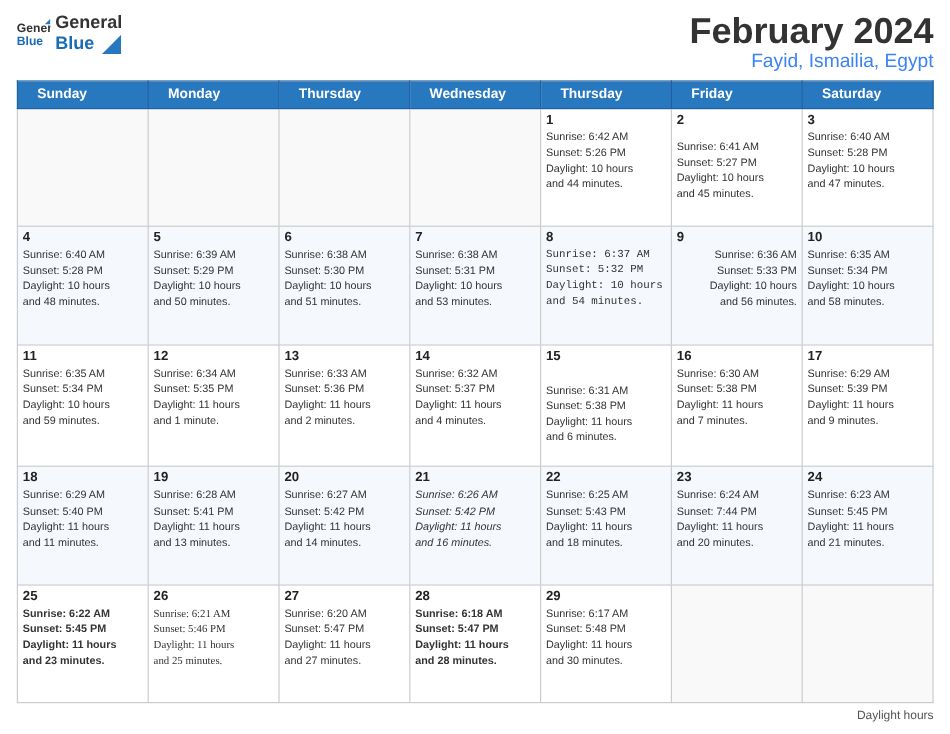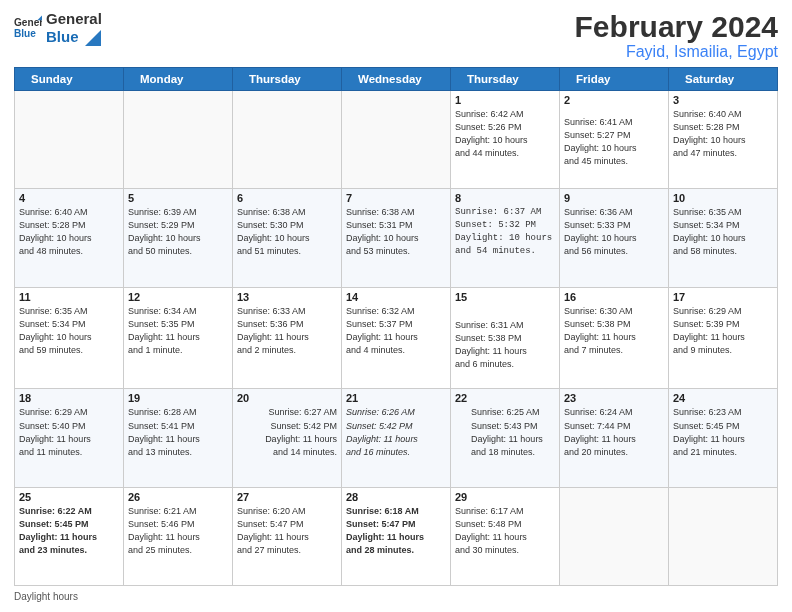--- a/index.html
+++ b/index.html
@@ -87,21 +87,22 @@
     }
     .day-info {
       font-size: 9px;
       line-height: 1.45;
       color: #333;
     }
     .footer {
       margin-top: 5px;
       font-size: 10px;
       color: #555;
-      text-align: left;
+      text-align: right;
+      margin-left: 20px;
     }
   </style>
 </head>
 <body>
 
 <div class="page">
   <div class="header">
     <div class="logo">
       <svg class="logo-icon" viewBox="0 0 36 36" xmlns="http://www.w3.org/2000/svg">
         <text x="0" y="16" font-size="13" font-weight="bold" fill="#333" font-family="Arial">General</text>
@@ -194,21 +195,21 @@
           </td>
           <td>
             <div class="day-num">8</div>
             <div class="day-info" style="white-space: pre-line; font-family: Liberation Mono, monospace;">Sunrise: 6:37 AM
 Sunset: 5:32 PM
 Daylight: 10 hours
 and 54 minutes.</div>
           </td>
           <td>
             <div class="day-num">9</div>
-            <div class="day-info" style="white-space: pre-line;">Sunrise: 6:36 AM
+            <div class="day-info" style="white-space: pre-line; text-align: right;">Sunrise: 6:36 AM
 Sunset: 5:33 PM
 Daylight: 10 hours
 and 56 minutes.</div>
           </td>
           <td>
             <div class="day-num">10</div>
             <div class="day-info" style="white-space: pre-line;">Sunrise: 6:35 AM
 Sunset: 5:34 PM
 Daylight: 10 hours
 and 58 minutes.</div>
@@ -275,35 +276,35 @@
           </td>
           <td>
             <div class="day-num">19</div>
             <div class="day-info" style="white-space: pre-line;">Sunrise: 6:28 AM
 Sunset: 5:41 PM
 Daylight: 11 hours
 and 13 minutes.</div>
           </td>
           <td>
             <div class="day-num">20</div>
-            <div class="day-info" style="white-space: pre-line; text-align: right;">Sunrise: 6:27 AM
+            <div class="day-info" style="white-space: pre-line;">Sunrise: 6:27 AM
 Sunset: 5:42 PM
 Daylight: 11 hours
 and 14 minutes.</div>
           </td>
           <td>
             <div class="day-num">21</div>
             <div class="day-info" style="white-space: pre-line; font-style: italic;">Sunrise: 6:26 AM
 Sunset: 5:42 PM
 Daylight: 11 hours
 and 16 minutes.</div>
           </td>
           <td>
             <div class="day-num">22</div>
-            <div class="day-info" style="white-space: pre-line; margin-left: 16px;">Sunrise: 6:25 AM
+            <div class="day-info" style="white-space: pre-line;">Sunrise: 6:25 AM
 Sunset: 5:43 PM
 Daylight: 11 hours
 and 18 minutes.</div>
           </td>
           <td>
             <div class="day-num">23</div>
             <div class="day-info" style="white-space: pre-line;">Sunrise: 6:24 AM
 Sunset: 7:44 PM
 Daylight: 11 hours
 and 20 minutes.</div>
@@ -319,21 +320,21 @@
         <tr>
           <td>
             <div class="day-num">25</div>
             <div class="day-info" style="white-space: pre-line; font-weight: bold;">Sunrise: 6:22 AM
 Sunset: 5:45 PM
 Daylight: 11 hours
 and 23 minutes.</div>
           </td>
           <td>
             <div class="day-num">26</div>
-            <div class="day-info" style="white-space: pre-line;">Sunrise: 6:21 AM
+            <div class="day-info" style="white-space: pre-line; font-family: Liberation Serif, serif;">Sunrise: 6:21 AM
 Sunset: 5:46 PM
 Daylight: 11 hours
 and 25 minutes.</div>
           </td>
           <td>
             <div class="day-num">27</div>
             <div class="day-info" style="white-space: pre-line;">Sunrise: 6:20 AM
 Sunset: 5:47 PM
 Daylight: 11 hours
 and 27 minutes.</div>

